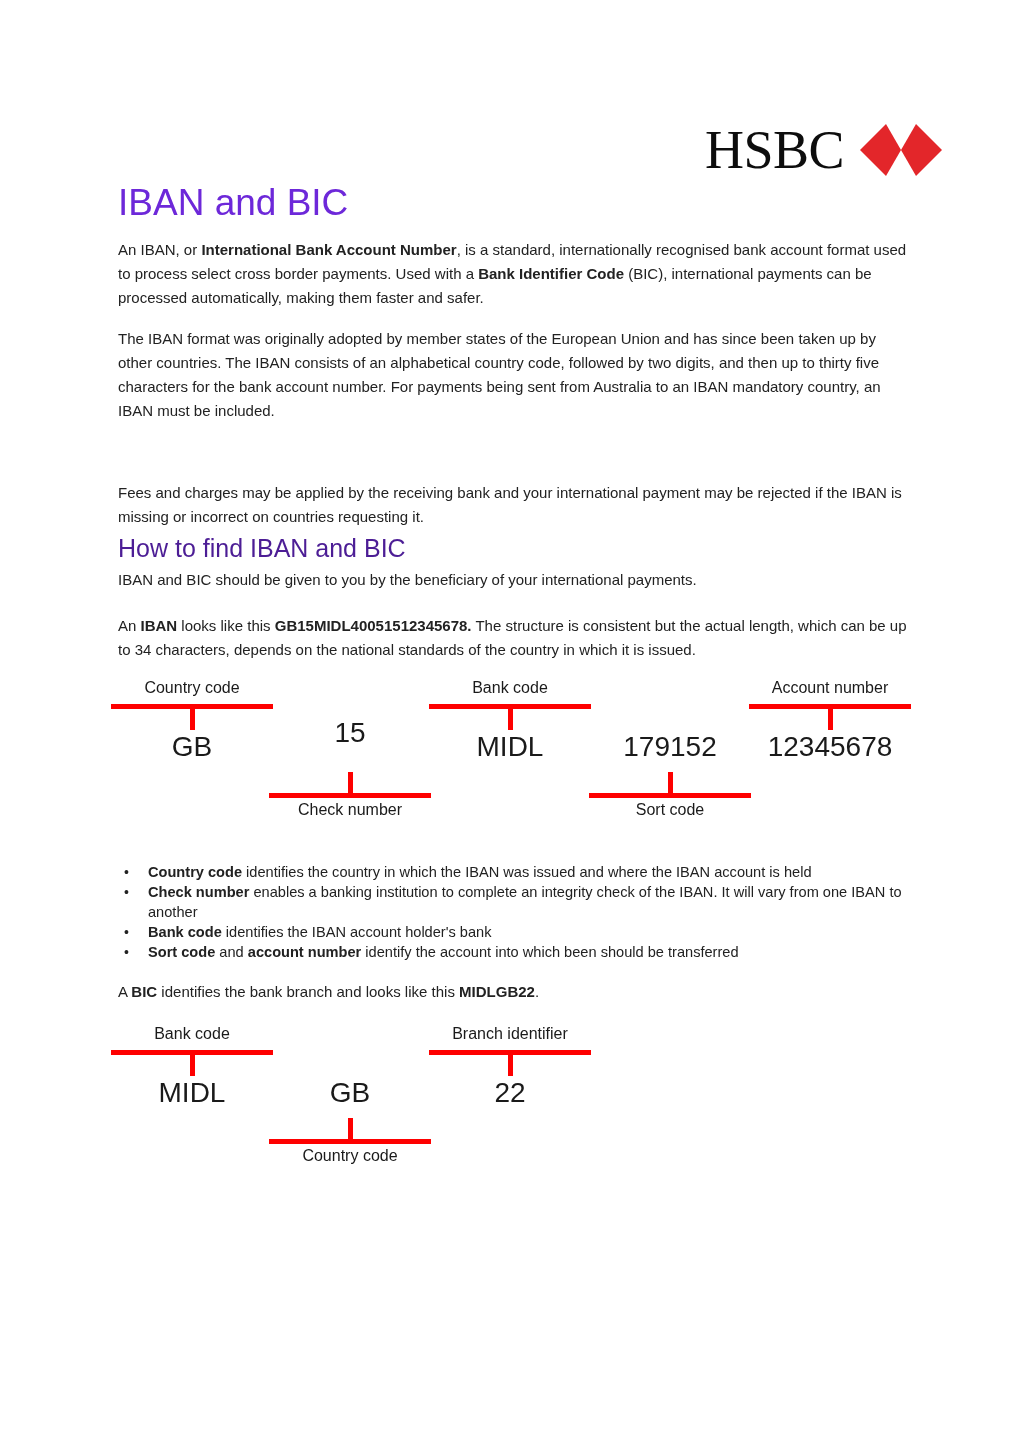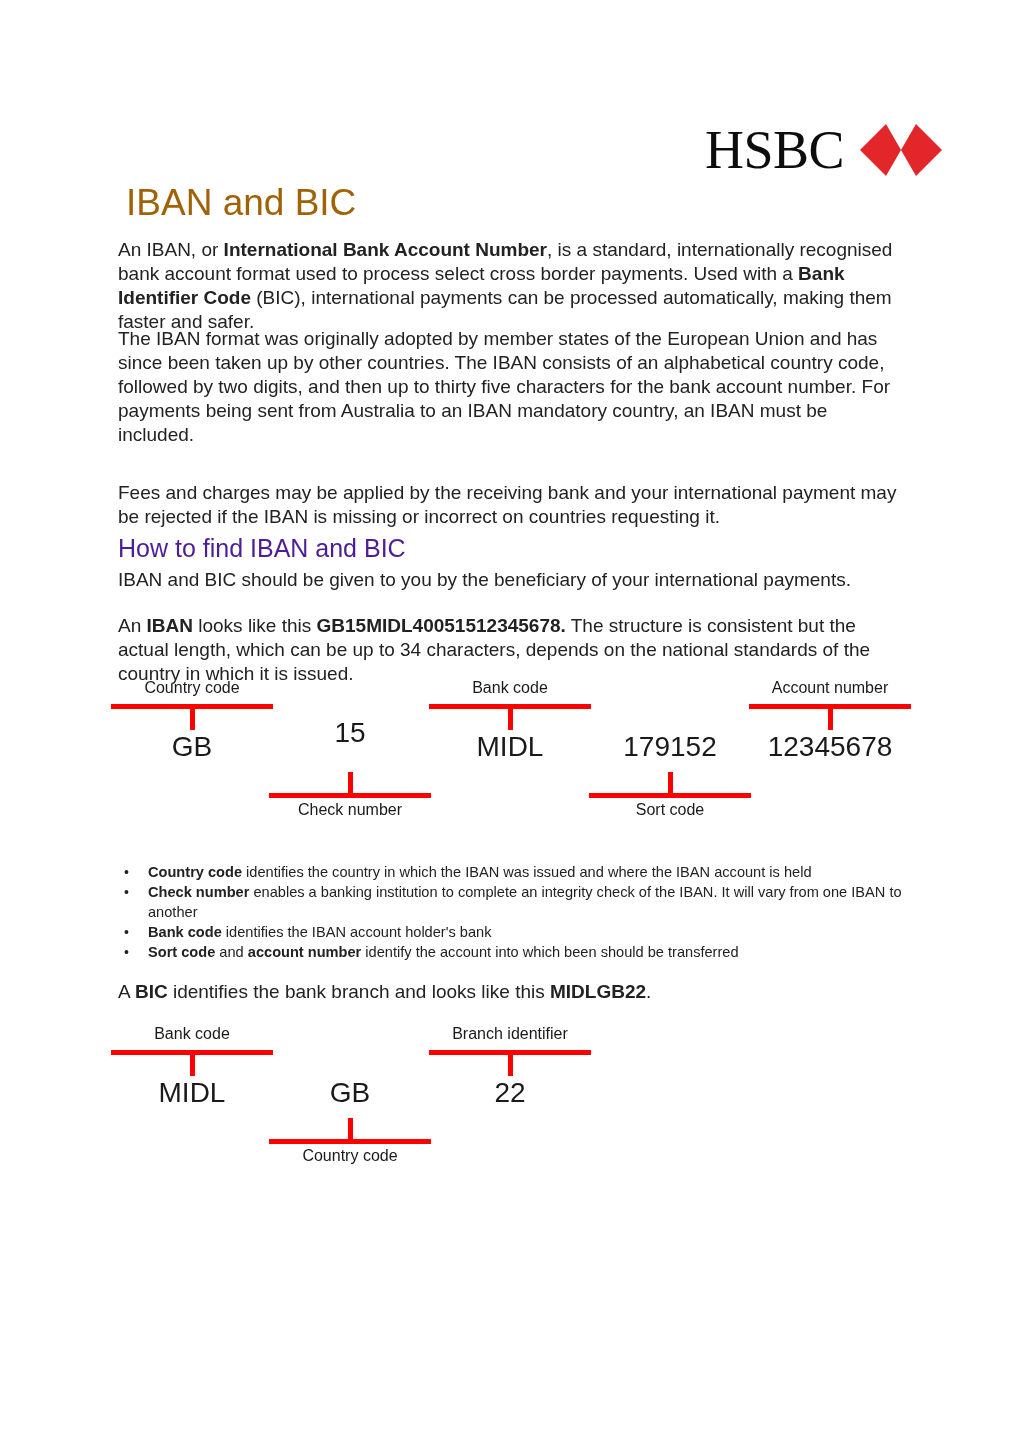--- a/index.html
+++ b/index.html
@@ -50,46 +50,46 @@
     position: relative;
     width: 82px;
     height: 52px;
     flex: 0 0 auto;
   }
   .logo-mark svg { display: block; }
 
   
   .h1 {
     position: absolute;
-    left: 126px;
+    left: 118px;
     top: 183px;
     font-size: 37px;
     line-height: 40px;
     font-weight: 400;
-    color: #a16207;
+    color: #6d28d9;
     letter-spacing: 0px;
     white-space: nowrap;
   }
   .h2 {
     position: absolute;
     left: 118px;
     top: 533px;
     font-size: 25px;
     line-height: 30px;
     font-weight: 400;
     color: #4c1d95;
     white-space: nowrap;
   }
 
   
   .para {
     position: absolute;
     left: 118px;
     width: 790px;
-    font-size: 19px;
+    font-size: 15px;
     line-height: 24px;
     color: #222222;
     text-align: left;
   }
   .para b { font-weight: bold; }
 
   #para-intro   { top: 238px; }
   #para-format  { top: 327px; }
   #para-fees    { top: 440px; margin-top: 41px; }
   #para-howto   { top: 568px; }

